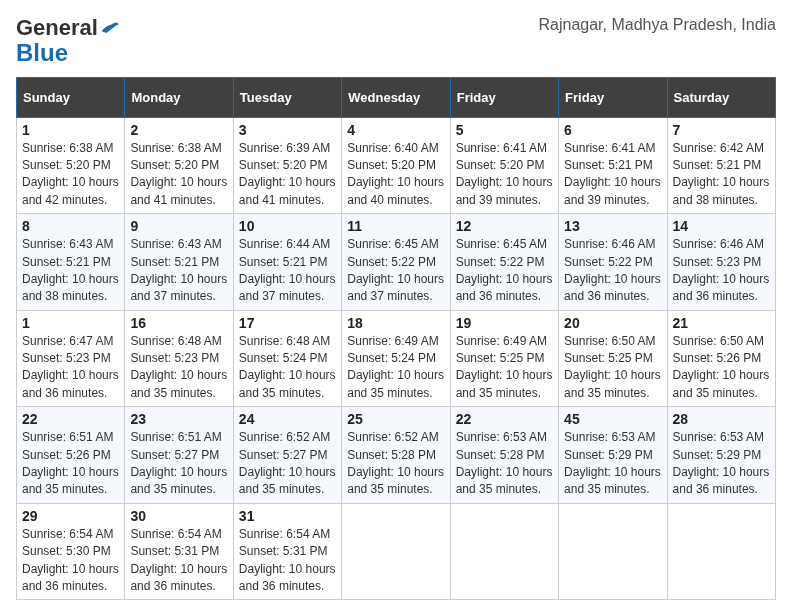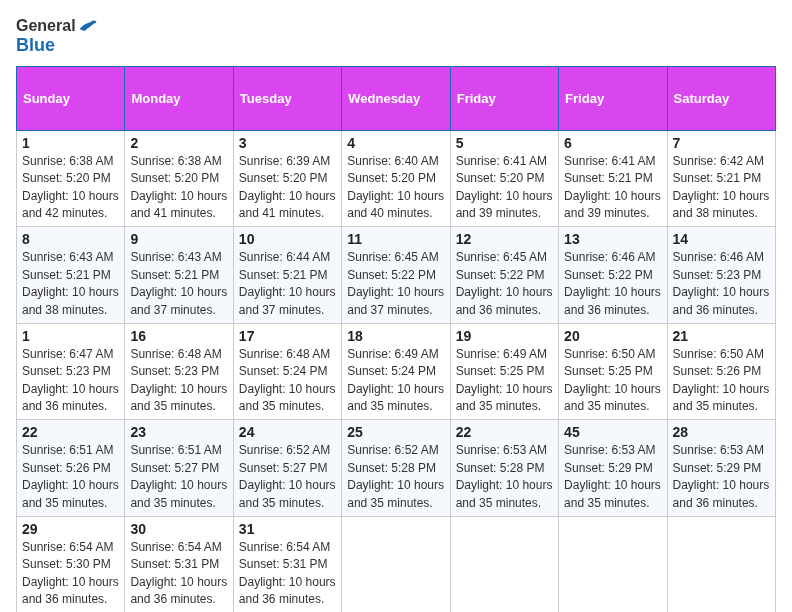--- a/index.html
+++ b/index.html
@@ -14,27 +14,27 @@
       display: flex;
       align-items: flex-start;
       justify-content: space-between;
       margin-bottom: 10px;
     }
     .logo {
       display: flex;
       align-items: center;
     }
     .logo-text-general {
-      font-size: 16px;
+      font-size: 22px;
       font-weight: bold;
       color: #333;
       line-height: 1.1;
     }
     .logo-text-blue {
-      font-size: 18px;
+      font-size: 24px;
       font-weight: bold;
       color: #1a6bb5;
       line-height: 1.1;
     }
     .logo-icon {
       width: 20px;
       height: 20px;
       margin-left: 2px;
     }
     .title-section {
@@ -49,24 +49,24 @@
     .subtitle {
       font-size: 16px;
       color: #555;
     }
     .calendar-table {
       width: 100%;
       border-collapse: collapse;
       font-size: 11px;
     }
     .calendar-table th {
-      background-color: #d946ef;
+      background-color: #404040;
       color: #fff;
       text-align: left;
-      padding: 24px 6px;
+      padding: 12px 6px;
       font-size: 13px;
       font-weight: bold;
       border: 1px solid #1a6bb5;
     }
     .calendar-table td {
       border: 1px solid #ccc;
       vertical-align: top;
       padding: 4px 5px;
       width: 108px;
       min-height: 80px;
@@ -101,20 +101,21 @@
         <span class="logo-text-general">General</span>
         <svg class="logo-icon" viewBox="0 0 24 20" fill="none" xmlns="http://www.w3.org/2000/svg">
           <path d="M2 14 C6 8, 14 4, 20 6 C16 10, 12 12, 8 16 Z" fill="#1a6bb5"></path>
           <path d="M14 6 C18 2, 22 3, 22 6 C20 7, 17 7, 14 6 Z" fill="#1a6bb5"></path>
         </svg>
       </div>
       <span class="logo-text-blue">Blue</span>
     </div>
   </div>
   <div class="title-section">
+    <div class="subtitle">Rajnagar, Madhya Pradesh, India</div>
   </div>
 </div>
 
 <table class="calendar-table">
   <thead>
     <tr>
       <th>Sunday</th>
       <th>Monday</th>
       <th>Tuesday</th>
       <th>Wednesday</th>

